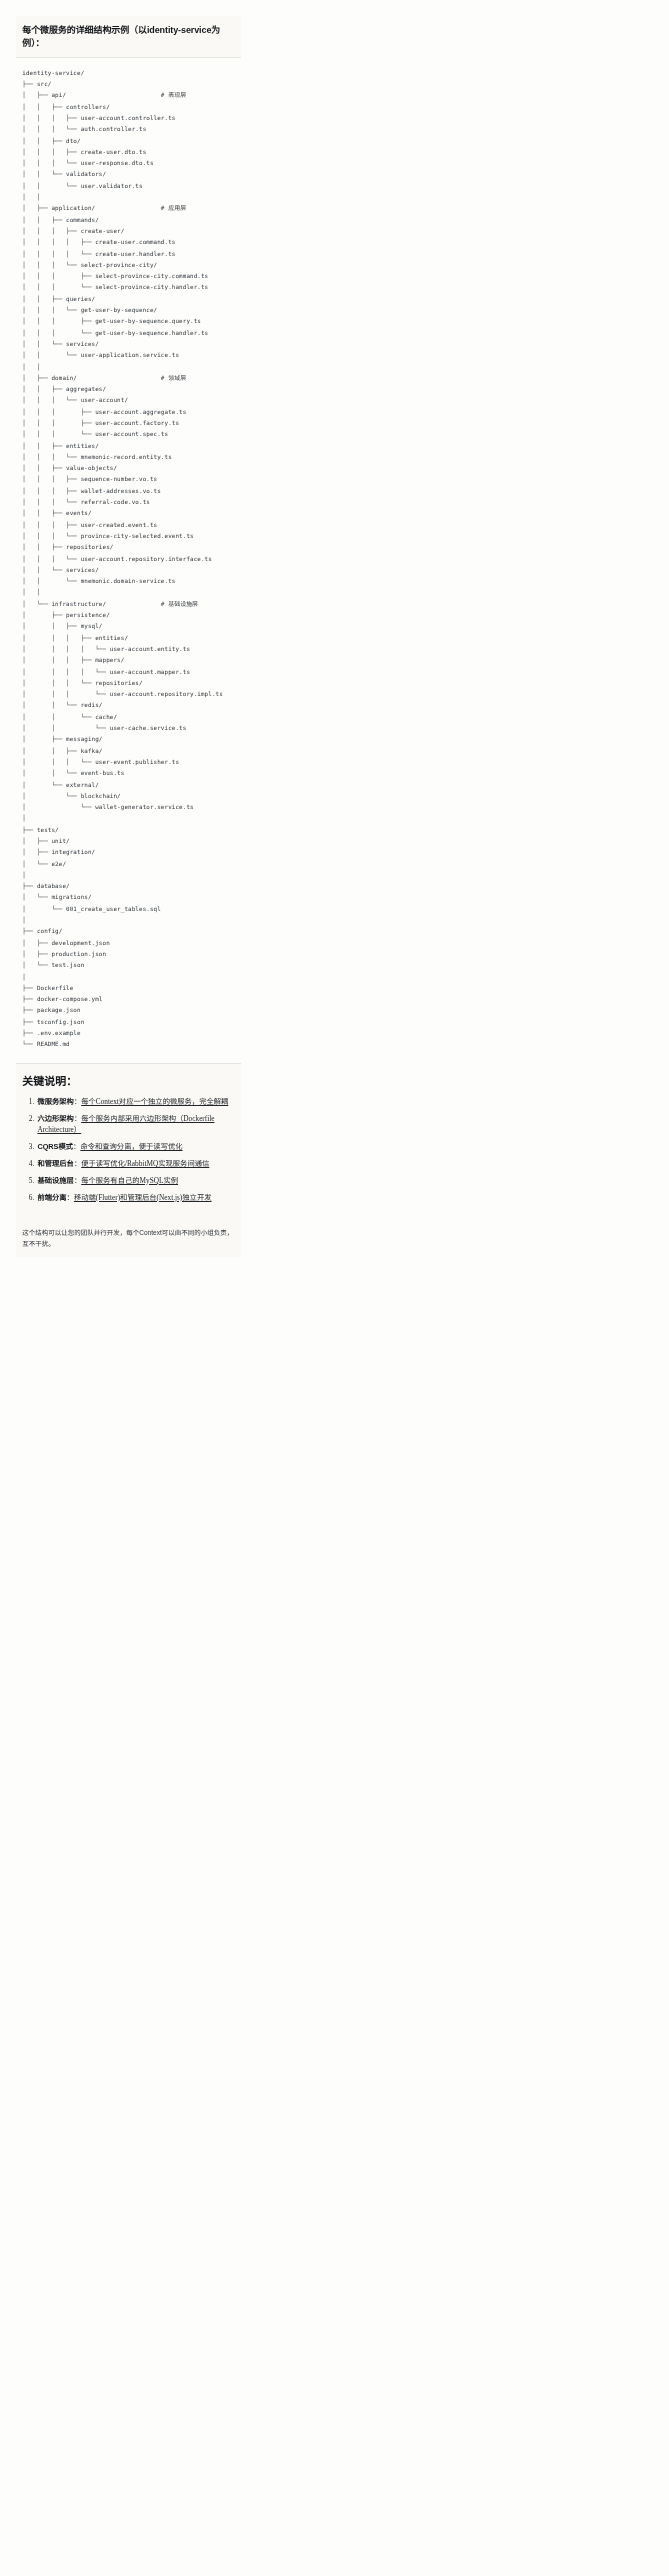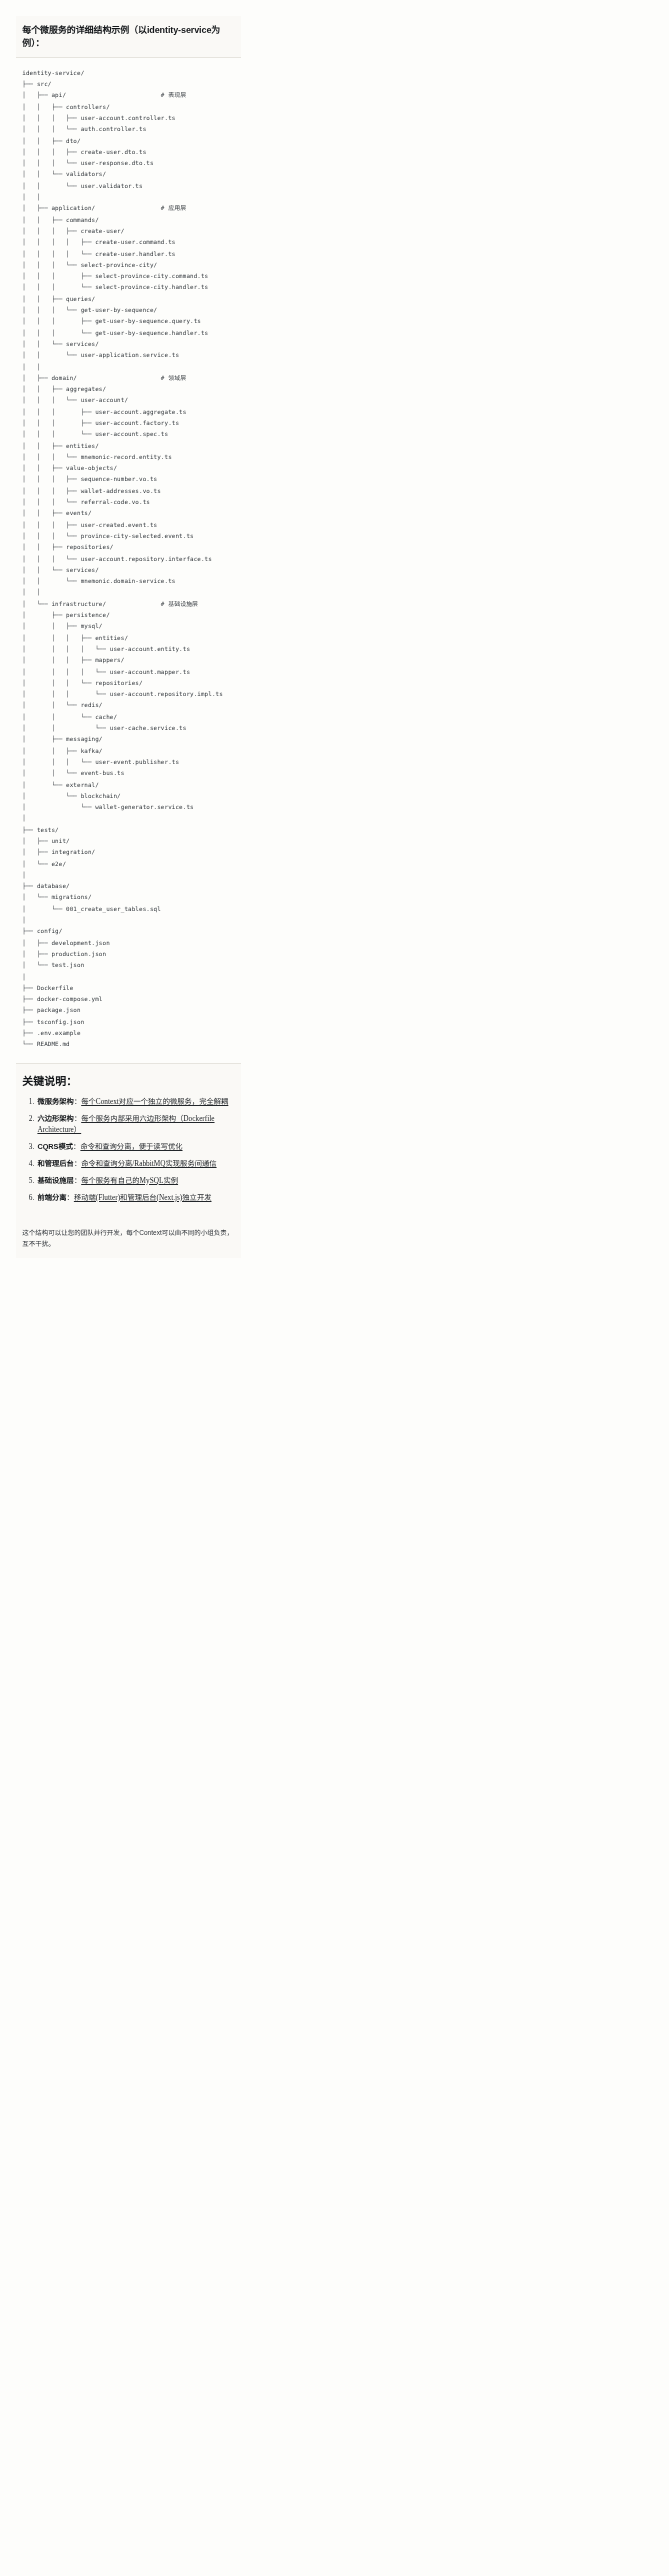--- a/index.html
+++ b/index.html
@@ -213,21 +213,21 @@
       <li>
         <span class="note-term">微服务架构</span><span class="note-sep">：</span><span class="note-desc">每个Context对应一个独立的微服务，完全解耦</span>
       </li>
       <li>
         <span class="note-term">六边形架构</span><span class="note-sep">：</span><span class="note-desc">每个服务内部采用六边形架构（Dockerfile Architecture）</span>
       </li>
       <li>
         <span class="note-term">CQRS模式</span><span class="note-sep">：</span><span class="note-desc">命令和查询分离，便于读写优化</span>
       </li>
       <li>
-        <span class="note-term">和管理后台</span><span class="note-sep">：</span><span class="note-desc">命令和查询分离/RabbitMQ实现服务间通信</span>
+        <span class="note-term">和管理后台</span><span class="note-sep">：</span><span class="note-desc">便于读写优化/RabbitMQ实现服务间通信</span>
       </li>
       <li>
         <span class="note-term">基础设施层</span><span class="note-sep">：</span><span class="note-desc">每个服务有自己的MySQL实例</span>
       </li>
       <li>
         <span class="note-term">前端分离</span><span class="note-sep">：</span><span class="note-desc">移动端(Flutter)和管理后台(Next.js)独立开发</span>
       </li>
     </ol>
   </div>
 

